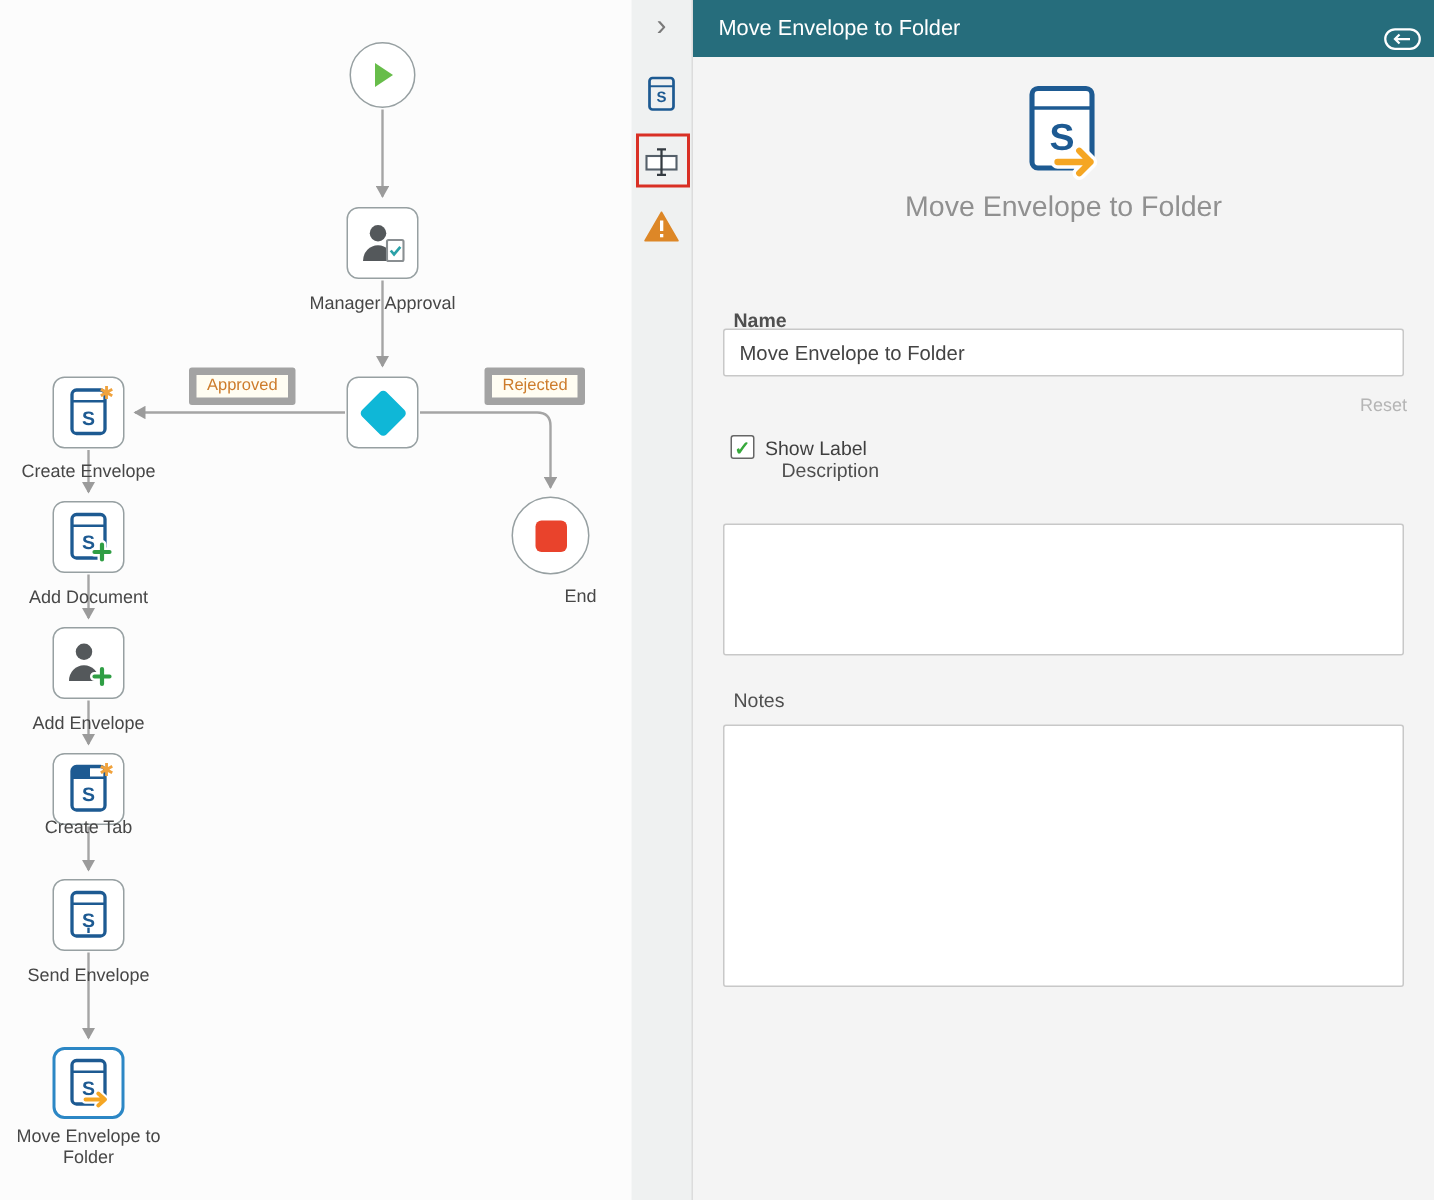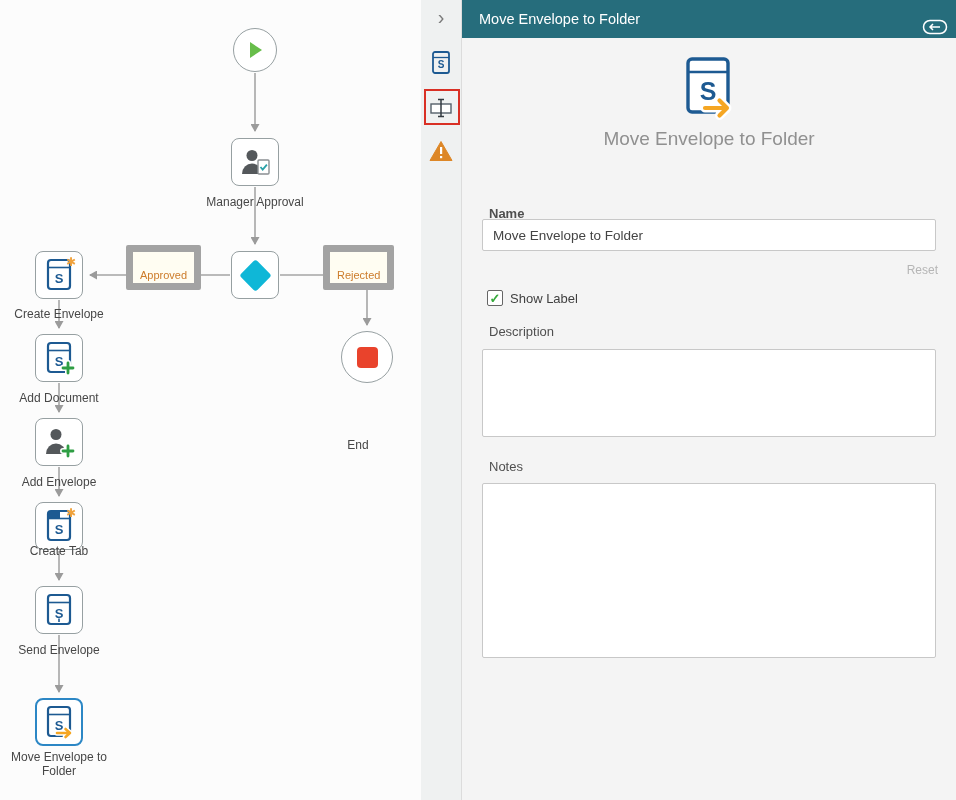--- a/index.html
+++ b/index.html
@@ -11,22 +11,22 @@
   .edges { position:absolute; left:0; top:0; pointer-events:none; }
   .node { position:absolute; width:48px; height:48px; background:#fff; border:1.6px solid #97a0a2; border-radius:8px;
           display:flex; align-items:center; justify-content:center; }
   .node.selected { border:2px solid #2c87c5; }
   .circle-node { position:absolute; background:#fff; border:1.6px solid #97a0a2; border-radius:50%;
           display:flex; align-items:center; justify-content:center; }
   .node-label { position:absolute; transform:translateX(-50%); font-size:12px; color:#474747; text-align:center; white-space:nowrap; }
   .node-label.wrap { white-space:normal; width:120px; line-height:1.2; }
   .diamond { width:23px; height:23px; background:#0fb7d7; border-radius:3px; transform:rotate(45deg); }
   .end-square { width:21px; height:21px; background:#e9432c; border-radius:4px; }
-  .edge-label { position:absolute; background:#fffdf2; border:7px solid #a3a3a3; color:#cd7c2b; font-size:11px;
-          padding:17px 7px 2px; border-radius:2px; }
+  .edge-label { position:absolute; background:#fffdf2; border:5px solid #a3a3a3; color:#cd7c2b; font-size:11px;
+          padding:1px 7px 2px; border-radius:2px; }
 
   
   .toolstrip { position:absolute; left:421px; top:0; width:41px; height:800px; background:#eff1f1; border-right:1px solid #dcdcdc; }
   .strip-chevron { position:absolute; left:0; top:6px; width:40px; text-align:center; font-size:20px; color:#7a7a7a; cursor:pointer; }
   .strip-icon { position:absolute; left:0; width:40px; display:flex; justify-content:center; cursor:pointer; }
   .strip-icon.i1 { top:50px; }
   .strip-icon.i2 { top:96px; }
   .strip-icon.i3 { top:140px; }
   .red-annot { position:absolute; left:3px; top:89px; width:36px; height:36px; border:2px solid #d93025; }
 
@@ -170,21 +170,21 @@
         <g stroke="#f5a623" stroke-width="2.6" stroke-linecap="round" stroke-linejoin="round">
             <path d="M13,28 h13 M21.5,24 l4.5,4 -4.5,4" fill="none"></path>
           </g>
       </svg>
     </div>
     <div class="node-label wrap" style="left:59px; top:750px;">Move Envelope to Folder</div>
 
     <div class="circle-node" style="left:341px; top:331px; width:52px; height:52px;">
       <div class="end-square"></div>
     </div>
-    <div class="node-label" style="left:358px; top:390px;margin-top:48px;">End</div>
+    <div class="node-label" style="left:387px; top:390px;">End</div>
   </div>
 
   <div class="toolstrip">
     <div class="strip-chevron">›</div>
 
     <div class="strip-icon i1">
       <svg width="22" height="26" viewBox="0 0 22 26">
         <rect x="3" y="2" width="16" height="21" rx="2" fill="none" stroke="#1d5a92" stroke-width="1.8"></rect>
         <line x1="3" y1="7.5" x2="19" y2="7.5" stroke="#1d5a92" stroke-width="1.3"></line>
         <text x="11" y="18" font-size="10" font-weight="bold" fill="#1d5a92" text-anchor="middle">S</text>
@@ -239,21 +239,21 @@
 
       <div class="fld-label" style="top:168px;font-weight:bold;">Name</div>
       <input class="name-input" type="text" value="Move Envelope to Folder" style="">
       <div class="reset">Reset</div>
 
       <div class="checkbox">
         <span>✓</span>
       </div>
       <div class="checkbox-label">Show Label</div>
 
-      <div class="fld-label" style="top:286px;">Description</div>
+      <div class="fld-label" style="top:268px;margin-left:32px;">Description</div>
       <textarea class="ta desc" style=""></textarea>
 
       <div class="fld-label" style="top:421px;">Notes</div>
       <textarea class="ta notes" style=""></textarea>
     </div>
   </div>
 
 </div>
 
 </body></html>

